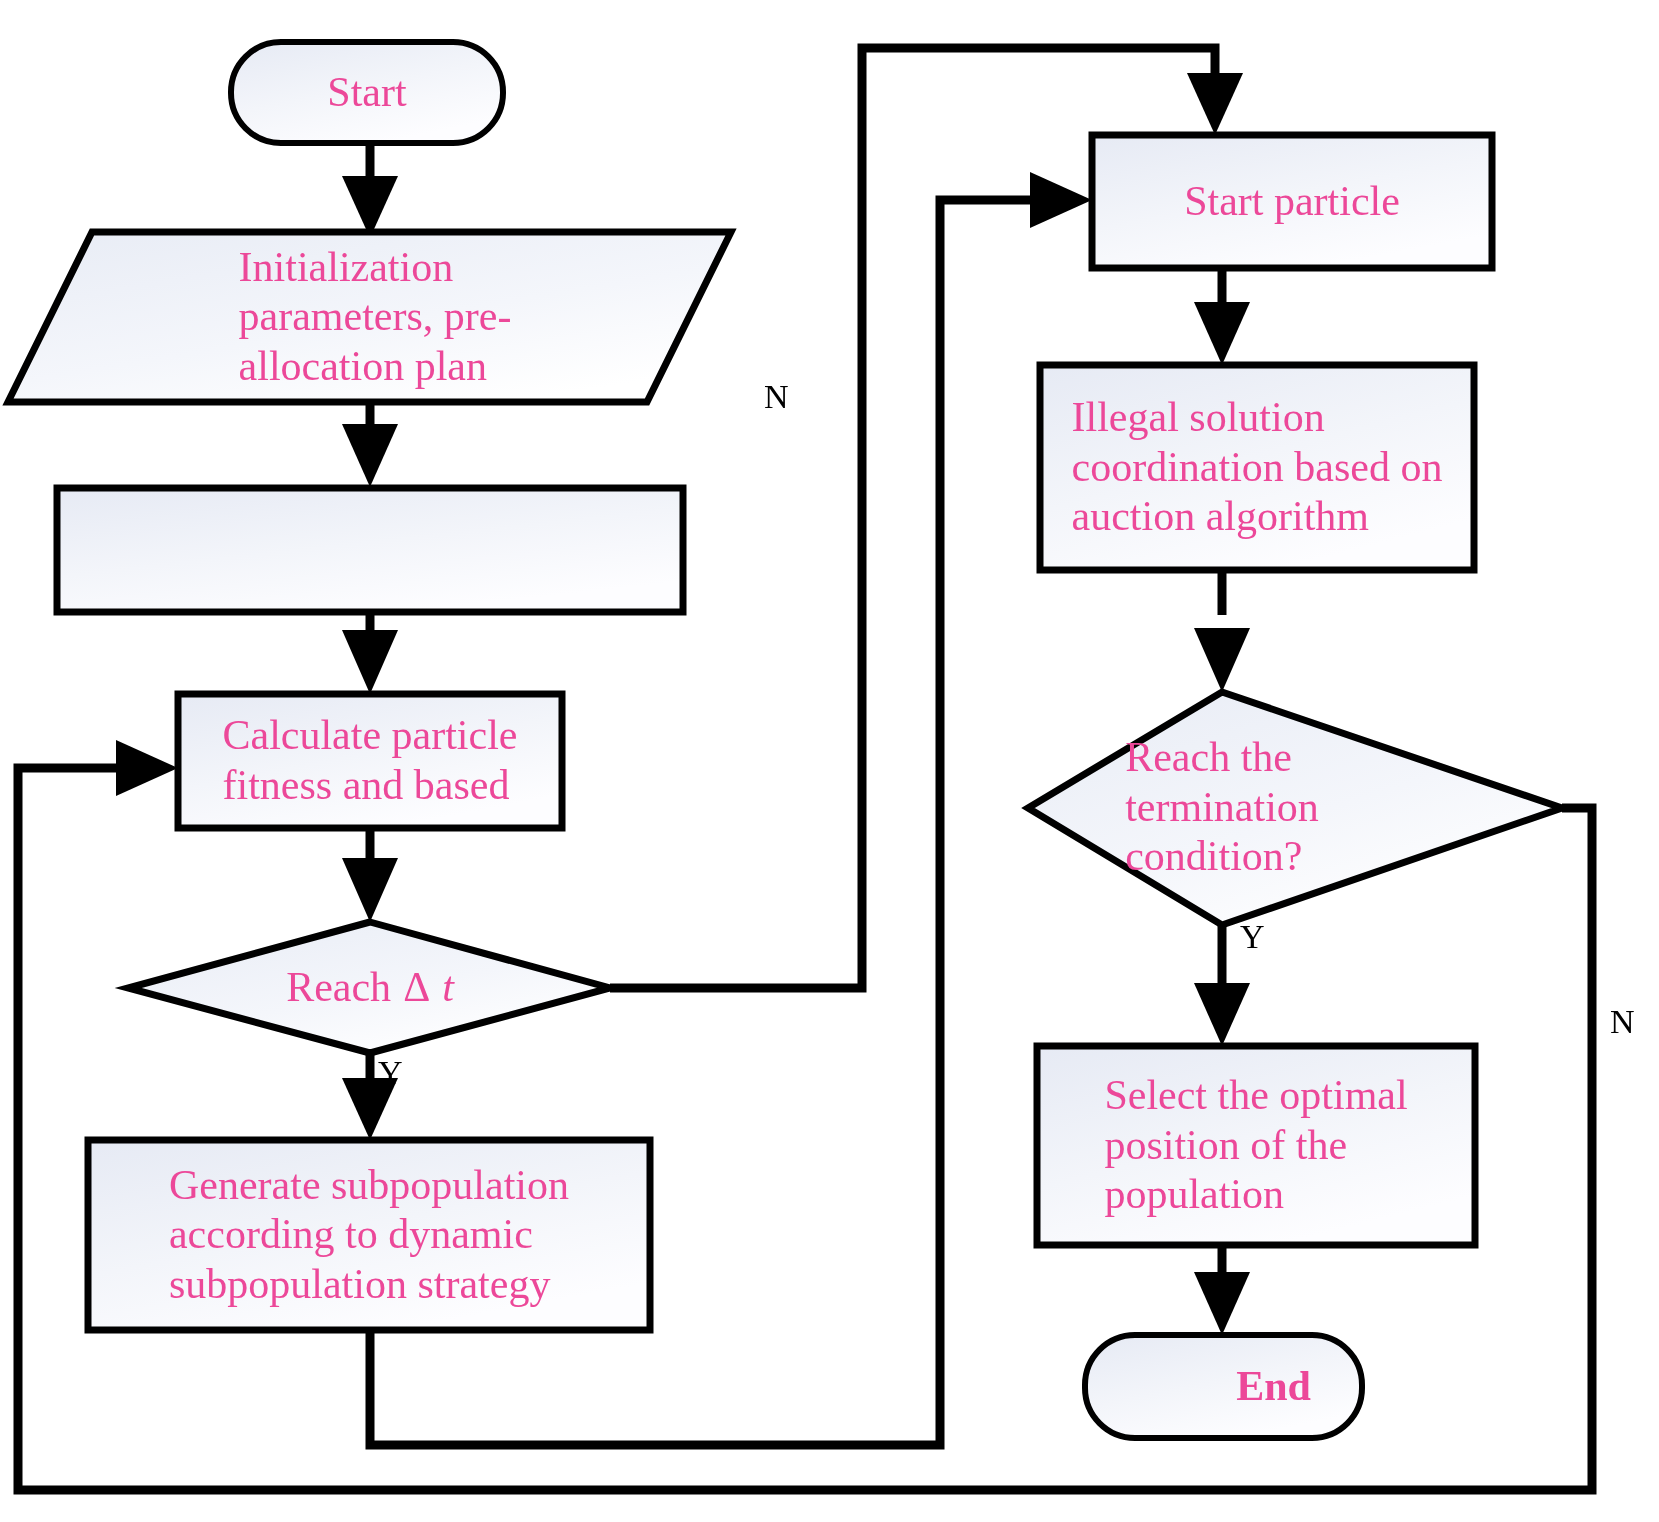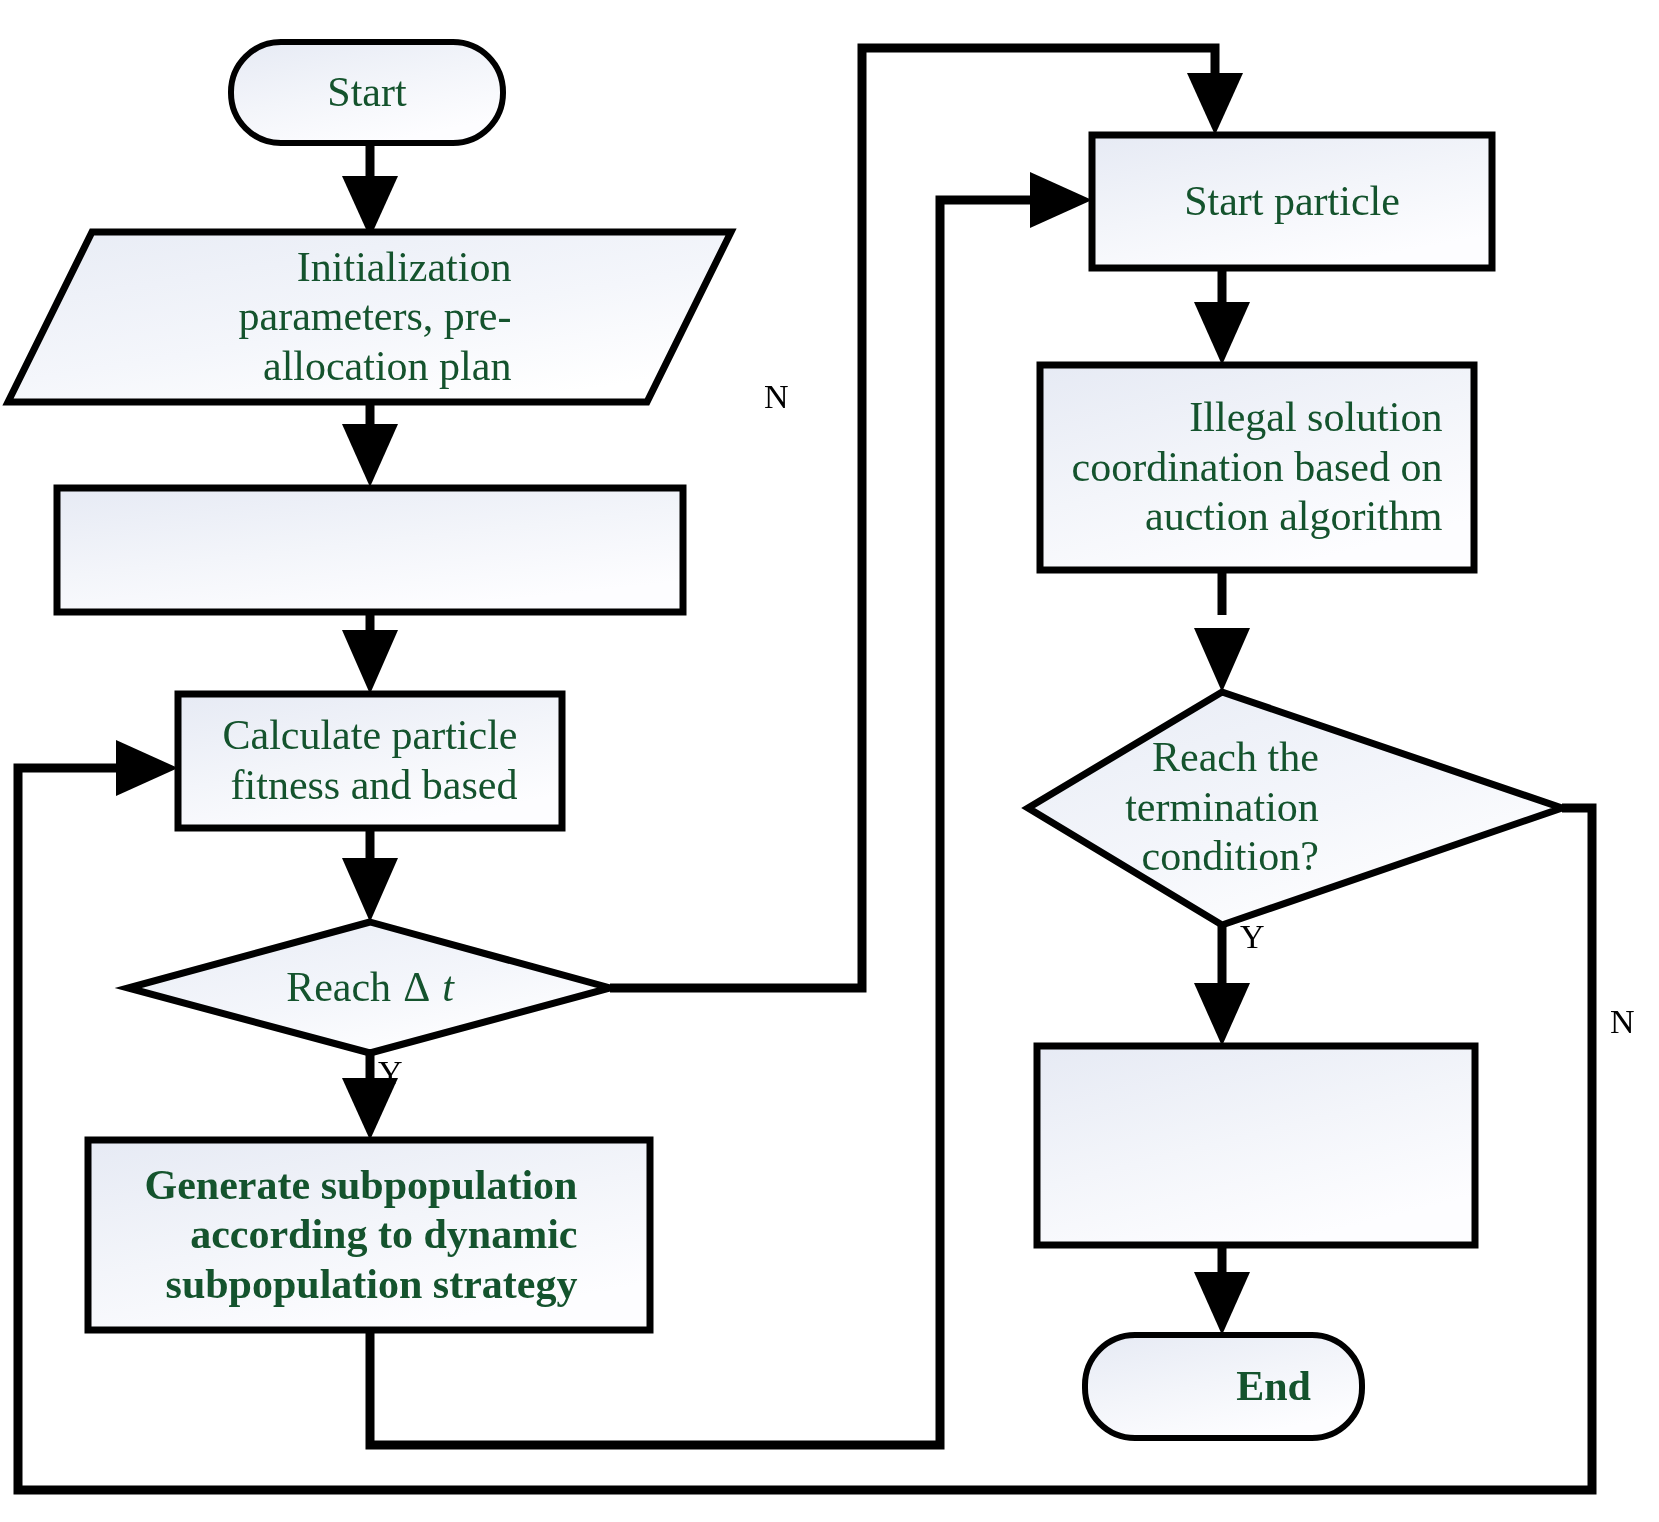--- a/index.html
+++ b/index.html
@@ -44,22 +44,22 @@
   }
   .arrow-head {
     fill: #000000;
     stroke: none;
   }
   .node-label {
     position: absolute;
     display: flex;
     align-items: center;
     justify-content: center;
-    text-align: right;
-    color: #14532d;
+    text-align: left;
+    color: #ec4899;
     font-family: "Liberation Serif", "DejaVu Serif", serif;
     line-height: 1.18;
     pointer-events: none;
     white-space: pre-line;
   }
   .edge-label {
     position: absolute;
     color: #000000;
     font-family: "Liberation Serif", "DejaVu Serif", serif;
     font-size: 34px;
@@ -177,34 +177,37 @@
 allocation plan</div>
 
 
   <div class="node-label fs-42" style="left:178px; top:694px; width:384px; height:134px;">Calculate particle
 fitness and based</div>
 
   <div class="node-label fs-42" style="left:200px; top:950px; width:340px; height:76px;gap:12px;">
     <span>Reach </span><span>Δ </span><span class="italic-t">t</span>
   </div>
 
-  <div class="node-label fs-42" style="left:80px; top:1140px; width:562px; height:190px;font-weight:bold;">Generate subpopulation
+  <div class="node-label fs-42" style="left:88px; top:1140px; width:562px; height:190px;">Generate subpopulation
 according to dynamic
 subpopulation strategy</div>
 
   <div class="node-label fs-42" style="left:1092px; top:135px; width:400px; height:133px;">Start particle</div>
 
   <div class="node-label fs-42" style="left:1062px; top:700px; width:320px; height:215px;">Reach the
 termination
 condition?</div>
 
   <div class="node-label fs-42" style="left:1040px; top:365px; width:434px; height:205px;">Illegal solution
 coordination based on
 auction algorithm</div>
 
+  <div class="node-label fs-42" style="left:1037px; top:1046px; width:438px; height:199px;">Select the optimal
+position of the
+population</div>
 
   <div class="node-label fs-42" style="left:1135px; top:1335px; width:277px; height:103px;font-weight:bold;">End</div>
 
   <div class="edge-label" style="left:764px; top:380px;">N</div>
 
   <div class="edge-label" style="left:378px; top:1056px;">Y</div>
 
   <div class="edge-label" style="left:1240px; top:920px;">Y</div>
 
   <div class="edge-label" style="left:1610px; top:1005px;">N</div>

